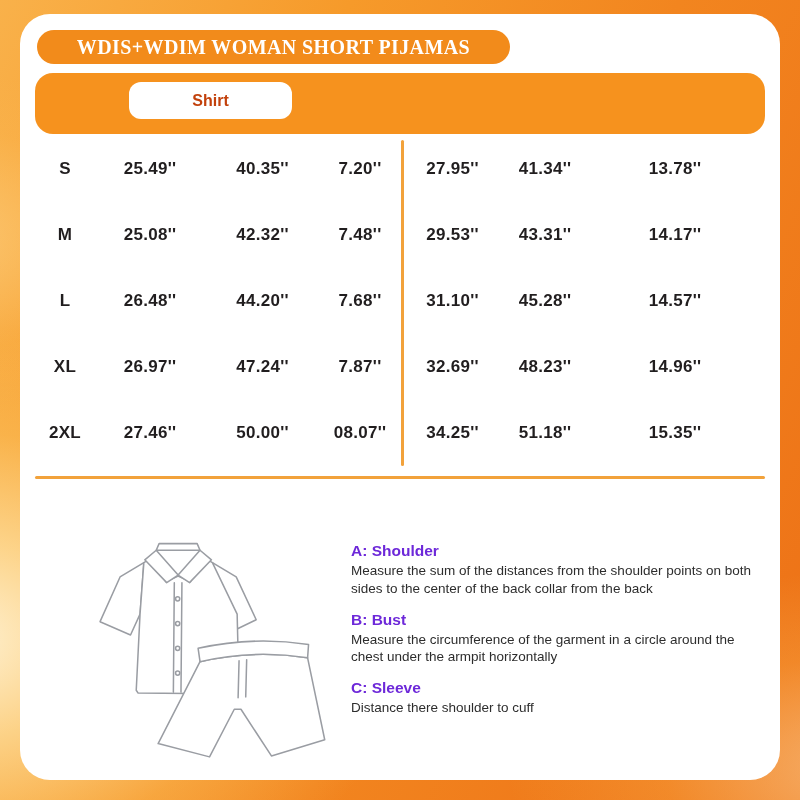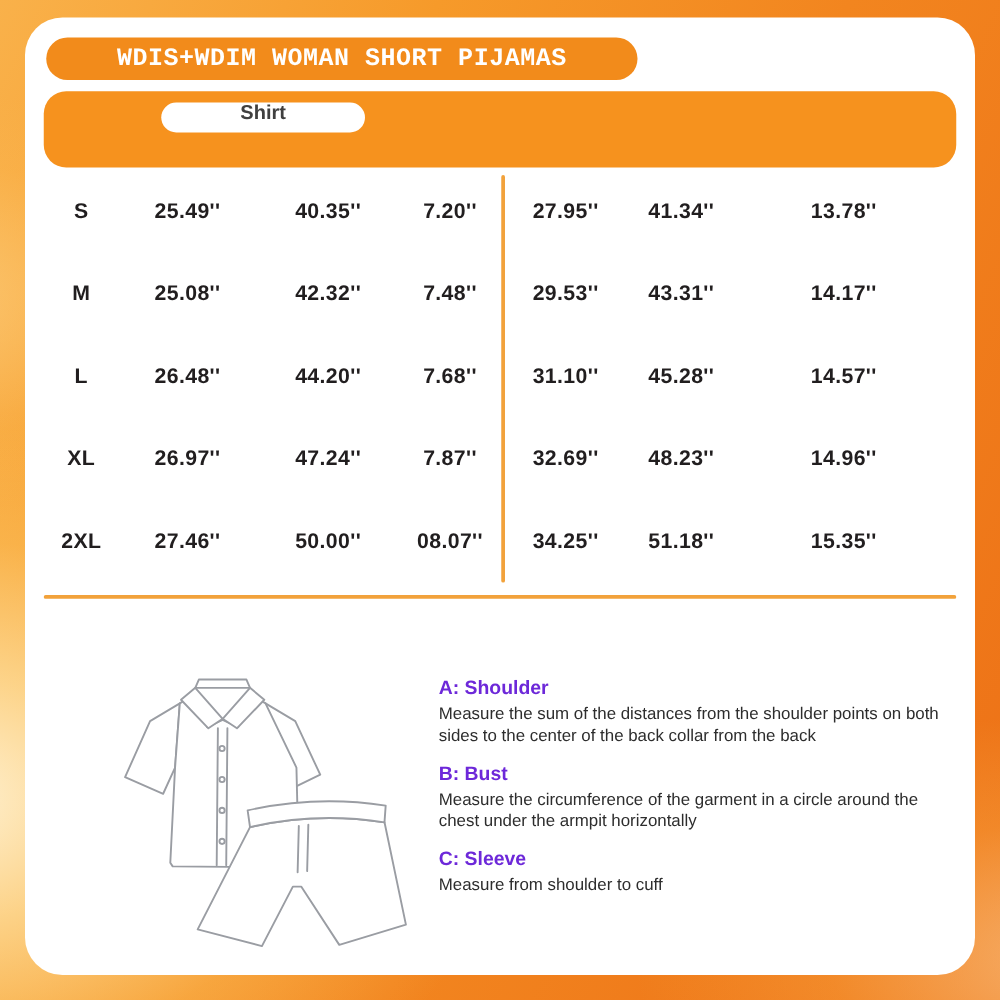--- a/index.html
+++ b/index.html
@@ -13,31 +13,31 @@
       linear-gradient(115deg, #f9b14a 0%, #f69a2a 30%, #f2851f 58%, #ed7016 100%);
   }
   .card{
     position:absolute;left:20px;top:14px;width:760px;height:766px;
     background:#ffffff;border-radius:30px;
   }
   .title-pill{
     position:absolute;left:17px;top:16px;width:473px;height:34px;
     background:#f28b1b;border-radius:17px;
     display:flex;align-items:center;justify-content:center;
-    color:#ffffff;font-family:Liberation Mono, monospace;font-weight:bold;
+    color:#ffffff;font-family:Liberation Serif, serif;font-weight:bold;
     font-size:20px;letter-spacing:.4px;white-space:nowrap;
   }
   .band{
     position:absolute;left:15px;top:59px;width:730px;height:61px;
     background:#f6921e;border-radius:18px;
   }
   .group-pill{
-    position:absolute;top:9px;height:24px;background:#ffffff;border-radius:12px;
-    display:flex;justify-content:center;
-    font-weight:bold;font-size:16px;color:#404040;
+    position:absolute;top:9px;height:37px;background:#ffffff;border-radius:12px;
+    display:flex;align-items:center;justify-content:center;
+    font-weight:bold;font-size:16px;color:#c2410c;
   }
   .pill-shirt{left:94px;width:163px;}
   .pill-pants{left:463px;width:162px;}
   .cols{
     display:grid;
     grid-template-columns:60px 110px 115px 80px 105px 80px 180px;
     width:730px;
   }
   .band .cols{
     position:absolute;left:0;bottom:5px;
@@ -169,18 +169,18 @@
       <div class="g-item">
         <div class="g-head">A: Shoulder</div>
         <div class="g-body">Measure the sum of the distances from the shoulder points on both sides to the center of the back collar from the back</div>
       </div>
       <div class="g-item">
         <div class="g-head">B: Bust</div>
         <div class="g-body">Measure the circumference of the garment in a circle around the chest under the armpit horizontally</div>
       </div>
       <div class="g-item">
         <div class="g-head">C: Sleeve</div>
-        <div class="g-body">Measure from shoulder to cuff</div>
+        <div class="g-body">Distance there shoulder to cuff</div>
       </div>
     </div>
   </div>
 
 </div>
 
 </body></html>

